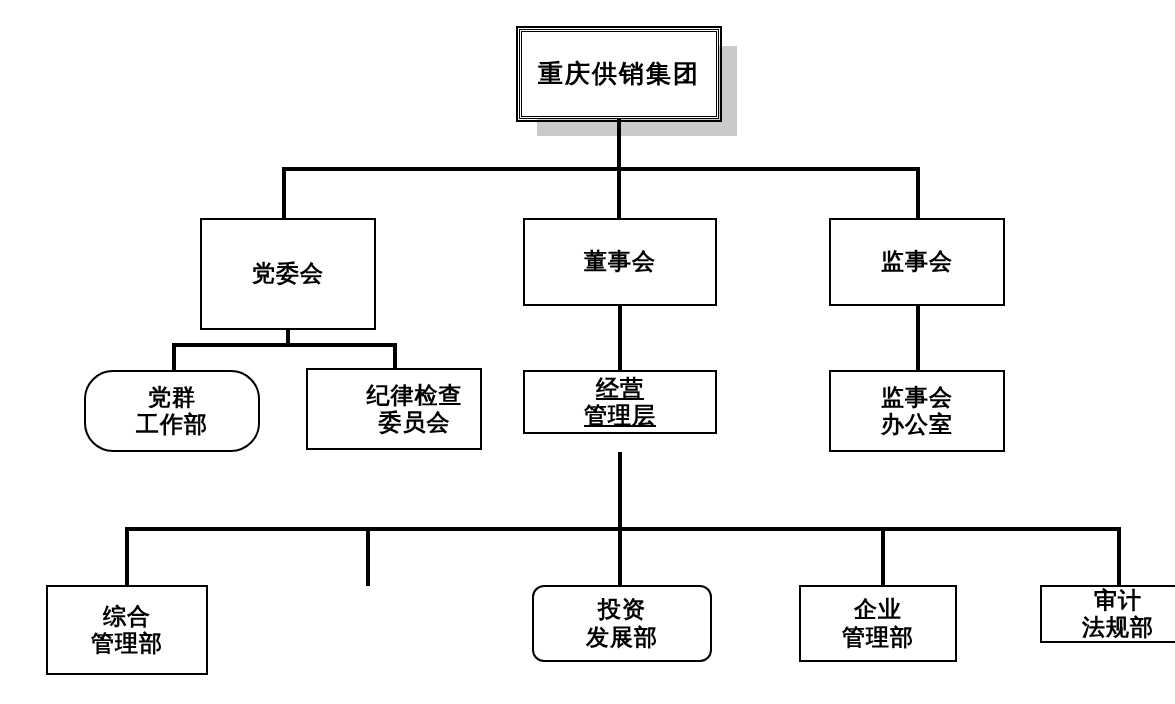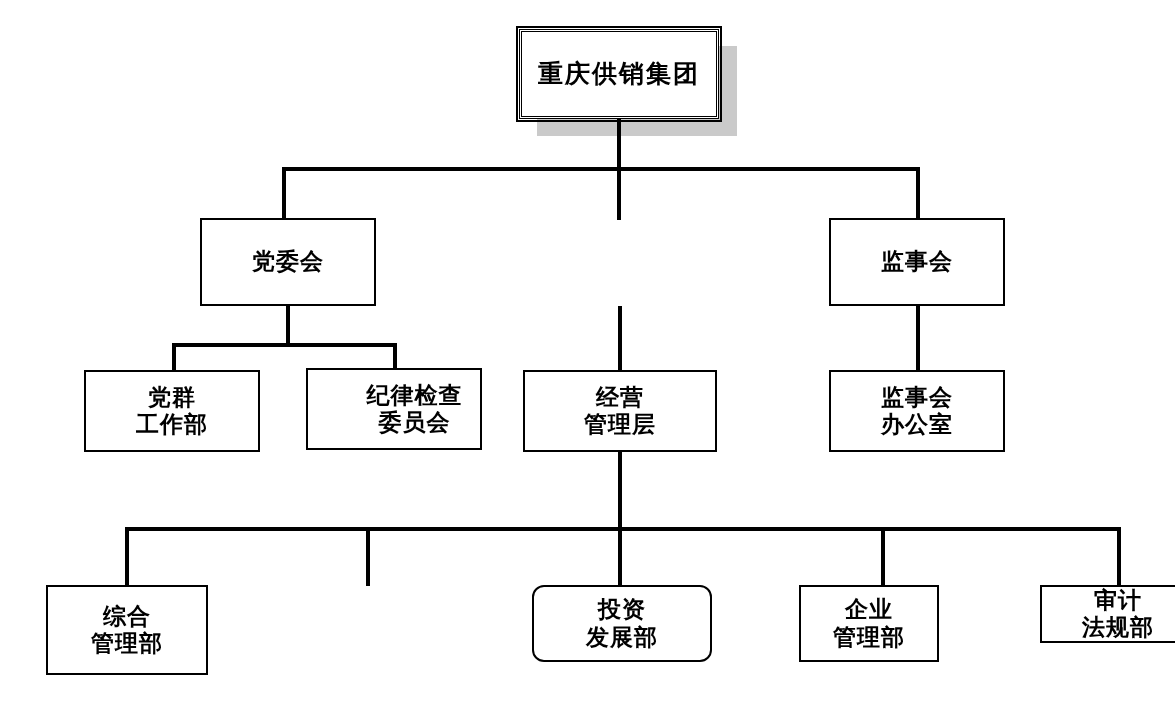--- a/index.html
+++ b/index.html
@@ -78,49 +78,52 @@
   <div class="node root" style="left:487px; top:29px; width:200px; height:90px;">
     <span class="label">重庆供销集团</span>
   </div>
 
   <div class="vline" style="left:585px; top:119px; height:51px;"></div>
   <div class="hline" style="left:250px; top:167px; width:638px;"></div>
   <div class="vline" style="left:250px; top:167px; height:53px;"></div>
   <div class="vline" style="left:585px; top:167px; height:53px;"></div>
   <div class="vline" style="left:884px; top:167px; height:53px;"></div>
 
-  <div class="node level2" style="left:168px; top:218px; width:176px; height:88px;">
+  <div class="node level2" style="left:168px; top:218px; width:176px; height:112px;">
     <span class="label">党委会</span>
   </div>
 
+  <div class="node level2" style="left:491px; top:218px; width:194px; height:88px;">
+    <span class="label">董事会</span>
+  </div>
 
   <div class="node level2" style="left:797px; top:218px; width:176px; height:88px;">
     <span class="label">监事会</span>
   </div>
 
   <div class="vline" style="left:254px; top:306px; height:41px;"></div>
   <div class="hline" style="left:140px; top:343px; width:225px;"></div>
   <div class="vline" style="left:140px; top:343px; height:29px;"></div>
   <div class="vline" style="left:361px; top:343px; height:29px;"></div>
 
   <div class="vline" style="left:586px; top:306px; height:66px;"></div>
 
   <div class="vline" style="left:884px; top:306px; height:66px;"></div>
 
-  <div class="node level3" style="left:52px; top:370px; width:176px; height:82px;">
+  <div class="node level3" style="left:52px; top:370px; width:176px; height:82px;border-radius:29px;">
     <span class="label">党群
 工作部</span>
   </div>
 
   <div class="node level3" style="left:274px; top:368px; width:176px; height:82px;padding-left:41px;">
     <span class="label">纪律检查
 委员会</span>
   </div>
 
-  <div class="node level3" style="left:491px; top:370px; width:194px; height:82px;">
+  <div class="node level3" style="left:491px; top:370px; width:194px; height:64px;text-decoration:underline;">
     <span class="label">经营
 管理层</span>
   </div>
 
   <div class="node level3" style="left:797px; top:370px; width:176px; height:82px;">
     <span class="label">监事会
 办公室</span>
   </div>
 
   <div class="vline" style="left:586px; top:452px; height:78px;"></div>
@@ -135,21 +138,21 @@
     <span class="label">综合
 管理部</span>
   </div>
 
 
   <div class="node level4" style="left:500px; top:585px; width:180px; height:77px;border-radius:12px;">
     <span class="label">投资
 发展部</span>
   </div>
 
-  <div class="node level4" style="left:767px; top:585px; width:140px; height:77px;">
+  <div class="node level4" style="left:767px; top:585px; width:158px; height:77px;">
     <span class="label">企业
 管理部</span>
   </div>
 
   <div class="node level4" style="left:1008px; top:585px; width:156px; height:58px;">
     <span class="label">审计
 法规部</span>
   </div>
 
 </div>

